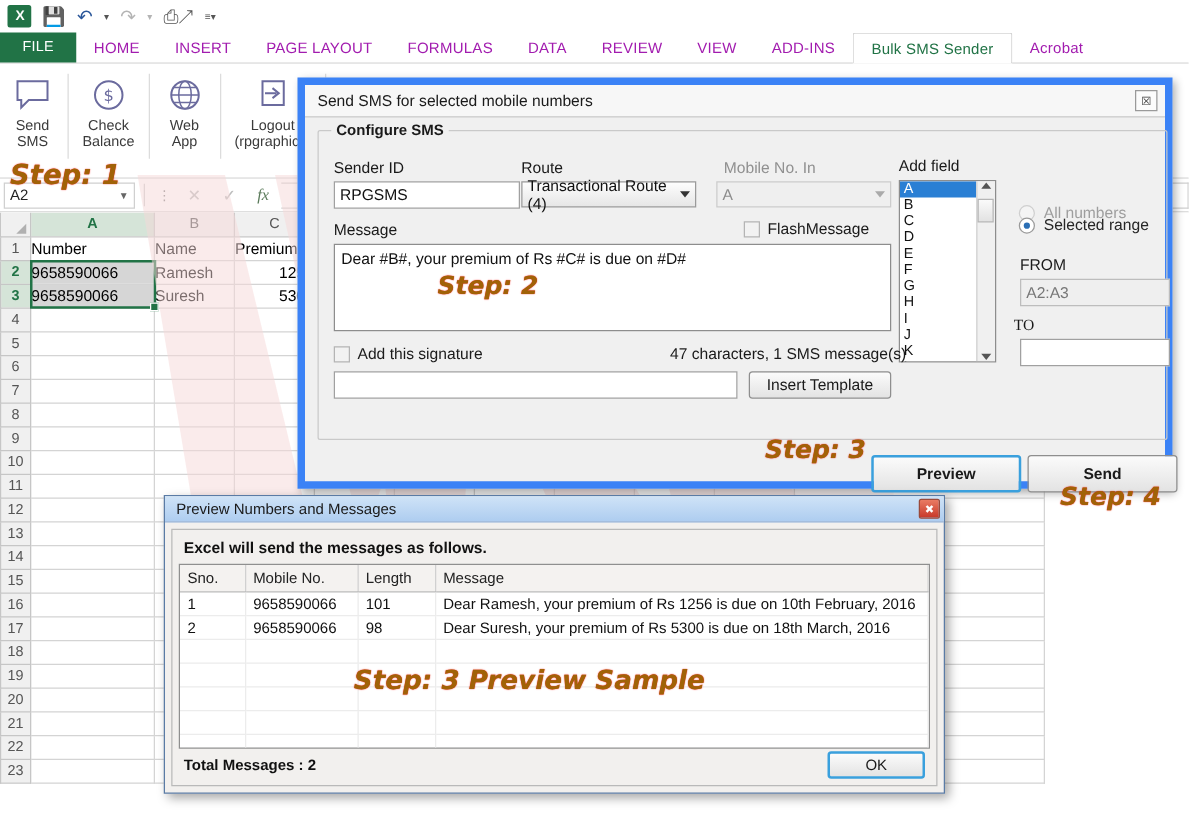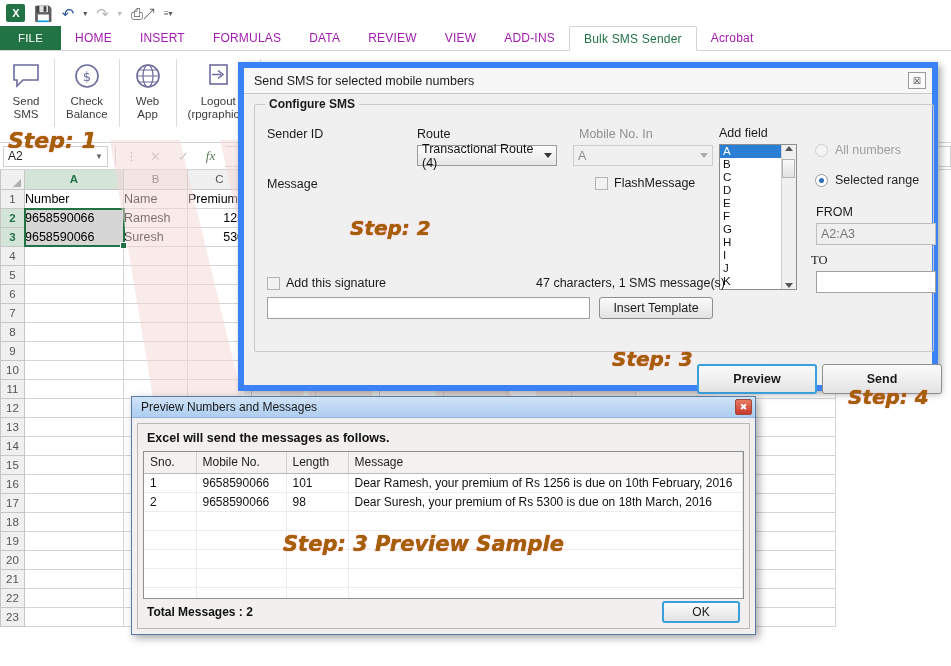--- a/index.html
+++ b/index.html
@@ -274,20 +274,21 @@
     <span class="qicon grey">↷</span>
     <span class="tiny" style="color:#b4b4b4;">▾</span>
     <span class="qicon" style="color:#555;">⎙↗</span>
     <span class="tiny">≡▾</span>
   </div>
 
   <div class="ribbon-tabs">
     <div class="rtab file">FILE</div>
     <div class="rtab">HOME</div>
     <div class="rtab">INSERT</div>
+    <div class="rtab">PAGE LAYOUT</div>
     <div class="rtab">FORMULAS</div>
     <div class="rtab">DATA</div>
     <div class="rtab">REVIEW</div>
     <div class="rtab">VIEW</div>
     <div class="rtab">ADD-INS</div>
     <div class="rtab active">Bulk SMS Sender</div>
     <div class="rtab">Acrobat</div>
   </div>
 
   <div class="ribbon-body">
@@ -711,20 +712,23 @@
     <div class="dlg-title">
       <span>Send SMS for selected mobile numbers</span>
       <span class="dlg-x">☒</span>
     </div>
 
     <div class="dlg-body">
       <div class="fieldset">
         <span class="legend">Configure SMS</span>
 
         <span class="lbl" style="left:12px; top:22px;">Sender ID</span>
+        <div class="tbox" style="left:12px; top:40px; width:149px; height:22px;">
+          <span>RPGSMS</span>
+        </div>
 
         <span class="lbl" style="left:162px; top:22px;">Route</span>
         <div class="combo" style="left:162px; top:40px; width:140px;">
           <span>Transactional Route (4)</span>
           <span class="arrow"></span>
         </div>
 
         <span class="lbl dim" style="left:324px; top:22px;">Mobile No. In</span>
         <div class="combo ro" style="left:318px; top:40px; width:140px;">
           <span>A</span>
@@ -747,21 +751,21 @@
               <div class="li">K</div>
               <div class="li">L</div>
             </div>
           <div class="sb" style="position:relative;">
             <span class="up"></span>
             <span class="dn"></span>
             <span class="sb-thumb" style="left:0; top:14px;"></span>
           </div>
         </div>
 
-        <div class="radio dim" style="left:560px; top:38px;">
+        <div class="radio dim" style="left:560px; top:58px;">
           <span class="dot"></span>
           <span>All numbers</span>
         </div>
         <div class="radio on" style="left:560px; top:68px;">
           <span class="dot"></span>
           <span>Selected range</span>
         </div>
 
         <span class="lbl" style="left:561px; top:100px;">FROM</span>
         <div class="tbox ro" style="left:561px; top:118px; width:120px; height:22px;">
@@ -770,20 +774,23 @@
 
         <span class="lbl" style="left:556px; top:148px;font-family:Liberation Serif, serif;">TO</span>
         <div class="tbox" style="left:561px; top:166px; width:120px; height:22px;">
           <span></span>
         </div>
 
         <span class="lbl" style="left:12px; top:72px;">Message</span>
         <div class="chk" style="left:340px; top:71px;">
           <span class="box"></span>
           <span>FlashMessage</span>
+        </div>
+        <div class="msgbox" style="left:12px; top:90px; width:446px; height:70px;">
+          <span>Dear  #B#, your premium of Rs #C# is due on #D#</span>
         </div>
 
         <div class="chk" style="left:12px; top:171px;justify-content:space-between;">
           <span class="box"></span>
           <span>Add this signature</span>
         </div>
         <span class="lbl" style="left:281px; top:171px;">47 characters, 1 SMS message(s)</span>
 
         <div class="tbox" style="left:12px; top:192px; width:323px; height:22px;">
           <span></span>

